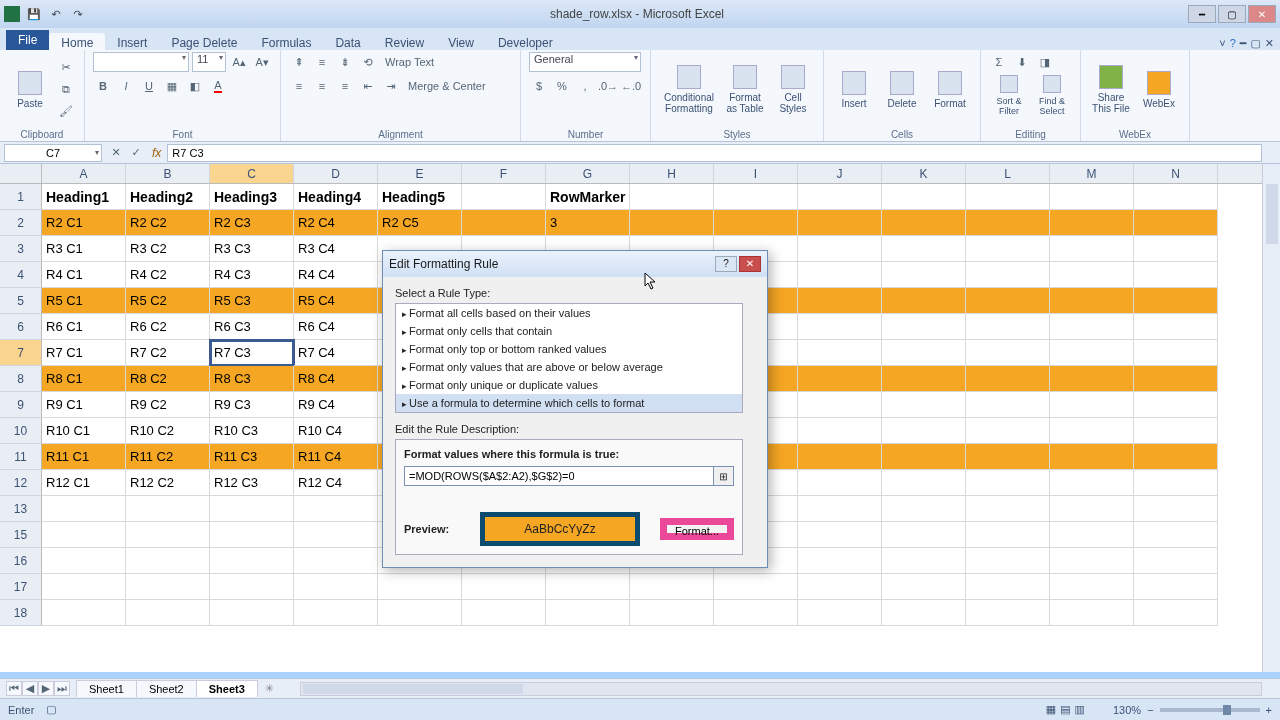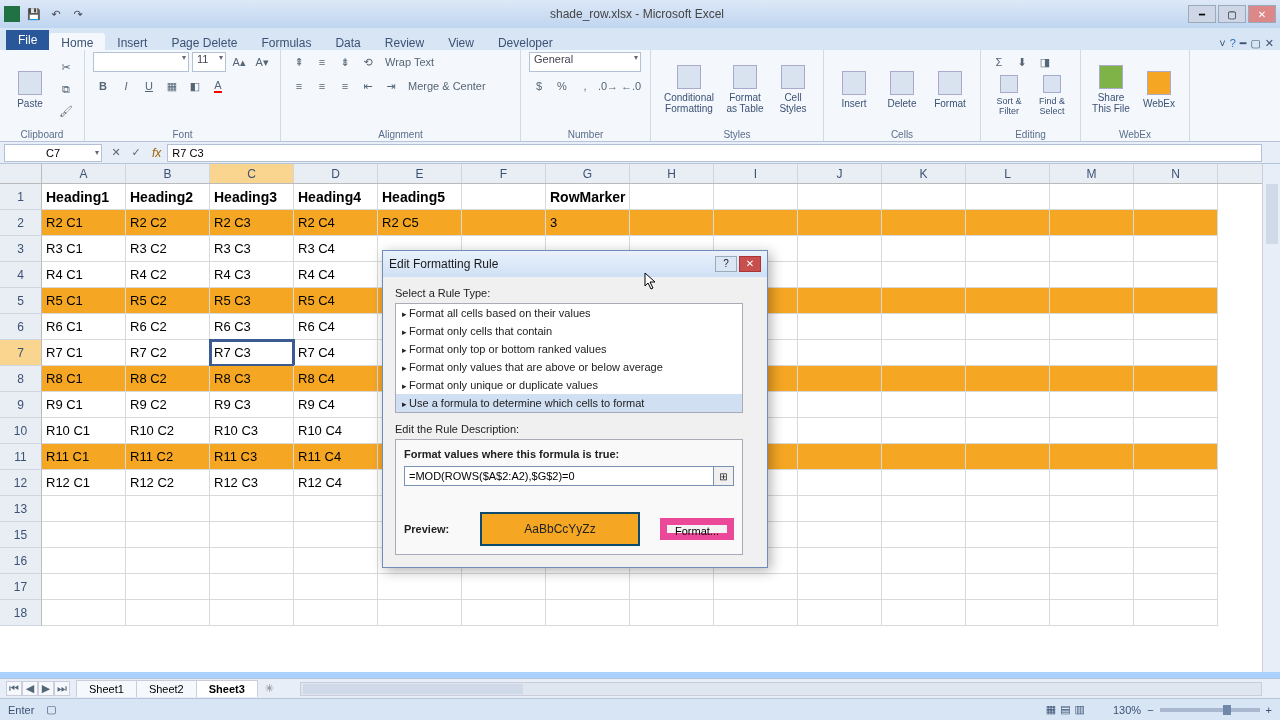--- a/index.html
+++ b/index.html
@@ -66,21 +66,21 @@
 .rule-item { padding: 3px 6px; border-bottom: 0; }
 .rule-item.sel { background: #d0dff2; }
 .rule-item::before { content: "▸ "; font-size: 9px; }
 .desc-box { border: 1px solid #aab; background: #f9f9f9; padding: 8px; margin-top: 4px; }
 .desc-box .bold { font-weight: bold; margin-bottom: 6px; }
 .formula-field { display: flex; }
 .formula-field input { flex: 1; border: 1px solid #7a91b4; height: 20px; padding: 0 4px; font-size: 11px; }
 .formula-field .picker { width: 20px; height: 20px; border: 1px solid #7a91b4; border-left: 0; background: #f0f0f0; display:flex; align-items:center; justify-content:center; font-size:10px; }
 .preview-row { display: flex; align-items: center; margin-top: 26px; gap: 20px; }
 .preview-row .lbl { font-weight: bold; width: 56px; }
-.preview-swatch { flex: 1; height: 34px; border: 2px solid #0c4a6e; background: #f5a623; display: flex; align-items: center; justify-content: center; font-size: 12px; }
+.preview-swatch { flex: 1; height: 34px; border: 5px solid #0c4a6e; background: #f5a623; display: flex; align-items: center; justify-content: center; font-size: 12px; }
 .dlg-buttons { display: flex; justify-content: flex-end; gap: 10px; margin-top: 14px; }
 .dlg-buttons button, .preview-row button { width: 74px; height: 22px; border: 7px solid #ec4899; background: #f3f3f3; font-size: 11px; }
 .dlg-buttons button.primary { outline: 1px solid #3b73c7; }
 
 
 .sheetbar { position: absolute; bottom: 22px; left: 0; right: 0; height: 20px; background: #e7eef8; border-top: 1px solid #b5c4d8; display: flex; align-items: center; font-size: 11px; }
 .sheet-nav { display: flex; gap: 0; margin: 0 6px; }
 .sheet-nav span { width: 16px; text-align: center; color: #567; border: 1px solid #ccd; background: #f5f8fc; }
 .sheet-tab { padding: 2px 12px; background: #f5f8fc; border: 1px solid #ccd; border-bottom: 0; margin-right: -1px; }
 .sheet-tab.active { background: #fff; font-weight: bold; }

